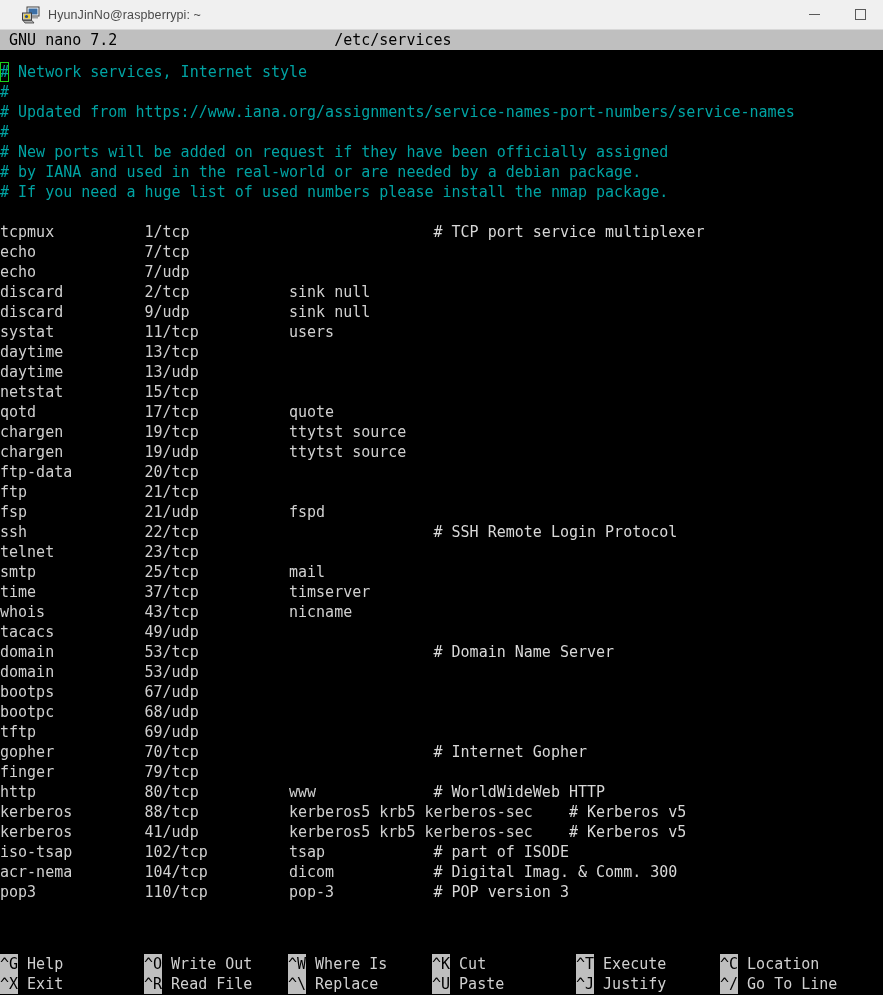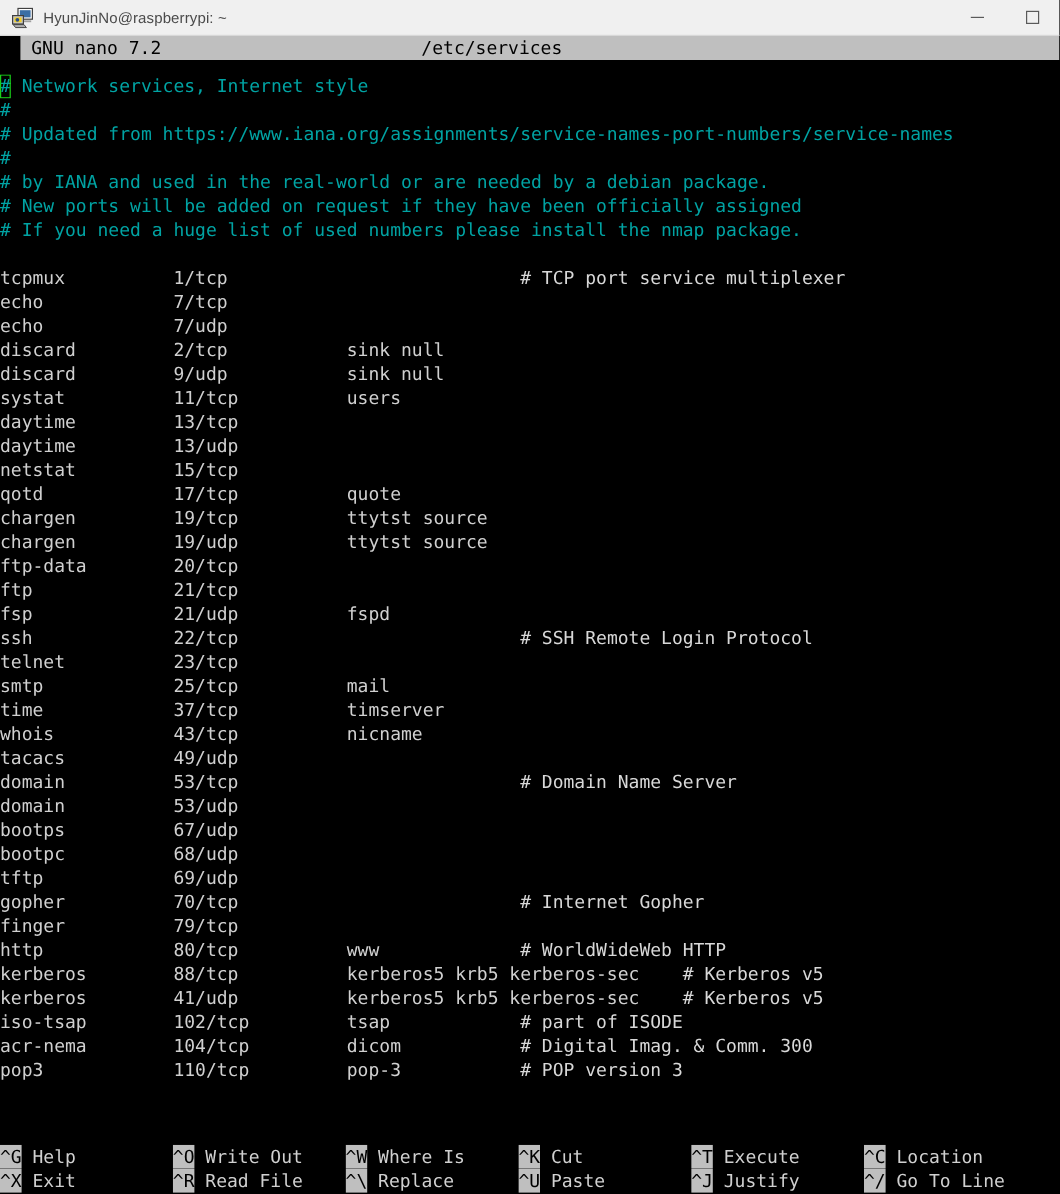--- a/index.html
+++ b/index.html
@@ -24,20 +24,21 @@
     box-sizing: border-box;
   }
   .titlebar {
     height: 29px;
     background: #f0f0f0;
     border-bottom: 1px solid #d8d8d8;
     display: flex;
     align-items: center;
     flex: 0 0 29px;
     position: relative;
+    padding-left: 12px;
   }
   .title-icon {
     width: 18px;
     height: 18px;
     margin-left: 10px;
     margin-right: 8px;
     flex: 0 0 18px;
     position: relative;
   }
   .title-text {
@@ -87,21 +88,20 @@
     height: 20px;
     line-height: 20px;
     background: #bfbfbf;
     color: #000000;
     font-size: 15px;
     font-family: "DejaVu Sans Mono", "Liberation Mono", monospace;
     white-space: pre;
     flex: 0 0 20px;
     overflow: hidden;
     letter-spacing: 0;
-    margin-left: 17px;
   }
   .edit-area {
     flex: 1 1 auto;
     position: relative;
     overflow: hidden;
     padding-top: 12px;
   }
   .srow {
     height: 20px;
     line-height: 20px;
@@ -192,22 +192,22 @@
 
   <div class="terminal">
 
     <div class="nano-header" id="nano-header"> GNU nano 7.2                        /etc/services                                      </div>
 
     <div class="edit-area" id="edit-area">
         <div class="srow"><span class="cursor-cell">#</span><span class="cmt-full"> Network services, Internet style</span></div>
         <div class="srow"><span class="cmt-full">#</span></div>
         <div class="srow"><span class="cmt-full"># Updated from https://www.iana.org/assignments/service-names-port-numbers/service-names</span></div>
         <div class="srow"><span class="cmt-full">#</span></div>
+        <div class="srow"><span class="cmt-full"># New ports will be added on request if they have been officially assigned</span></div>
         <div class="srow"><span class="cmt-full"># by IANA and used in the real-world or are needed by a debian package.</span></div>
-        <div class="srow"><span class="cmt-full"># New ports will be added on request if they have been officially assigned</span></div>
         <div class="srow"><span class="cmt-full"># If you need a huge list of used numbers please install the nmap package.</span></div>
         <div class="srow">&nbsp;</div>
         <div class="srow"><span>tcpmux          1/tcp                           </span><span class="inline-cmt"># TCP port service multiplexer</span></div>
         <div class="srow"><span>echo            7/tcp           </span></div>
         <div class="srow"><span>echo            7/udp           </span></div>
         <div class="srow"><span>discard         2/tcp           sink null       </span></div>
         <div class="srow"><span>discard         9/udp           sink null       </span></div>
         <div class="srow"><span>systat          11/tcp          users           </span></div>
         <div class="srow"><span>daytime         13/tcp          </span></div>
         <div class="srow"><span>daytime         13/udp          </span></div>

